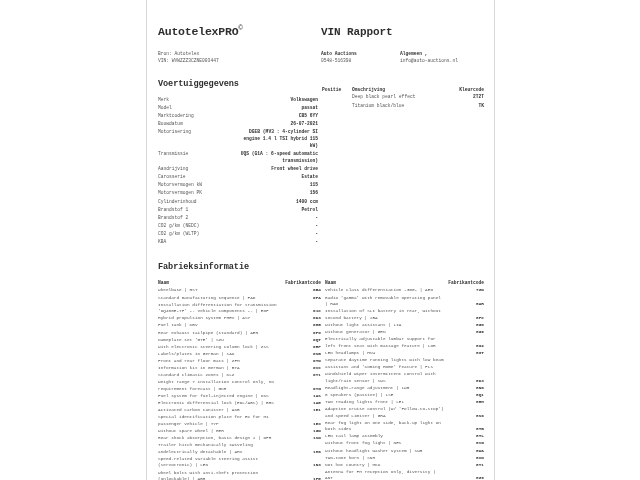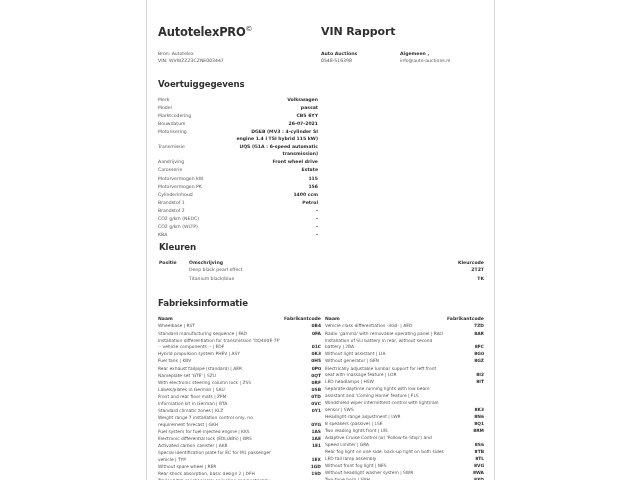--- a/index.html
+++ b/index.html
@@ -12,20 +12,21 @@
     height: 480px;
     font-family: "DejaVu Sans", "Liberation Sans", sans-serif;
     color: #3d3d3d;
     overflow: hidden;
   }
   #page {
     position: relative;
     width: 599px;
     height: 480px;
     background: #ffffff;
+    font-family: Liberation Mono, monospace;
   }
   
   .rule {
     position: absolute;
     top: 0;
     bottom: 0;
     width: 1px;
     background: #d8d8d8;
   }
   .rule.left  { left: 146px; }
@@ -93,21 +94,20 @@
   .section-head {
     font-size: 8.6px;
     font-weight: bold;
     color: #2f2f2f;
     letter-spacing: -0.1px;
   }
 
   .two-col {
     display: flex;
     margin-top: 14px;
-    flex-direction: column;
   }
   .col-left  { width: 163px; flex: 0 0 163px; }
   .col-right { flex: 1 1 auto; padding-left: 1px; }
 
   
   .spec-table {
     width: 160px;
     border-collapse: collapse;
     margin-top: 8px;
   }
@@ -302,21 +302,20 @@
               </tr>
               <tr>
                 <td class="k">KBA</td>
                 <td class="v">-</td>
               </tr>
             </tbody>
         </table>
       </div>
 
       <div class="col-right">
-        <div class="section-head">Kleuren</div>
         <table class="kleur-table">
           <thead>
             <tr>
               <th class="pos">Positie</th>
               <th class="desc">Omschrijving</th>
               <th class="code">Kleurcode</th>
             </tr>
           </thead>
           <tbody>
               <tr>

